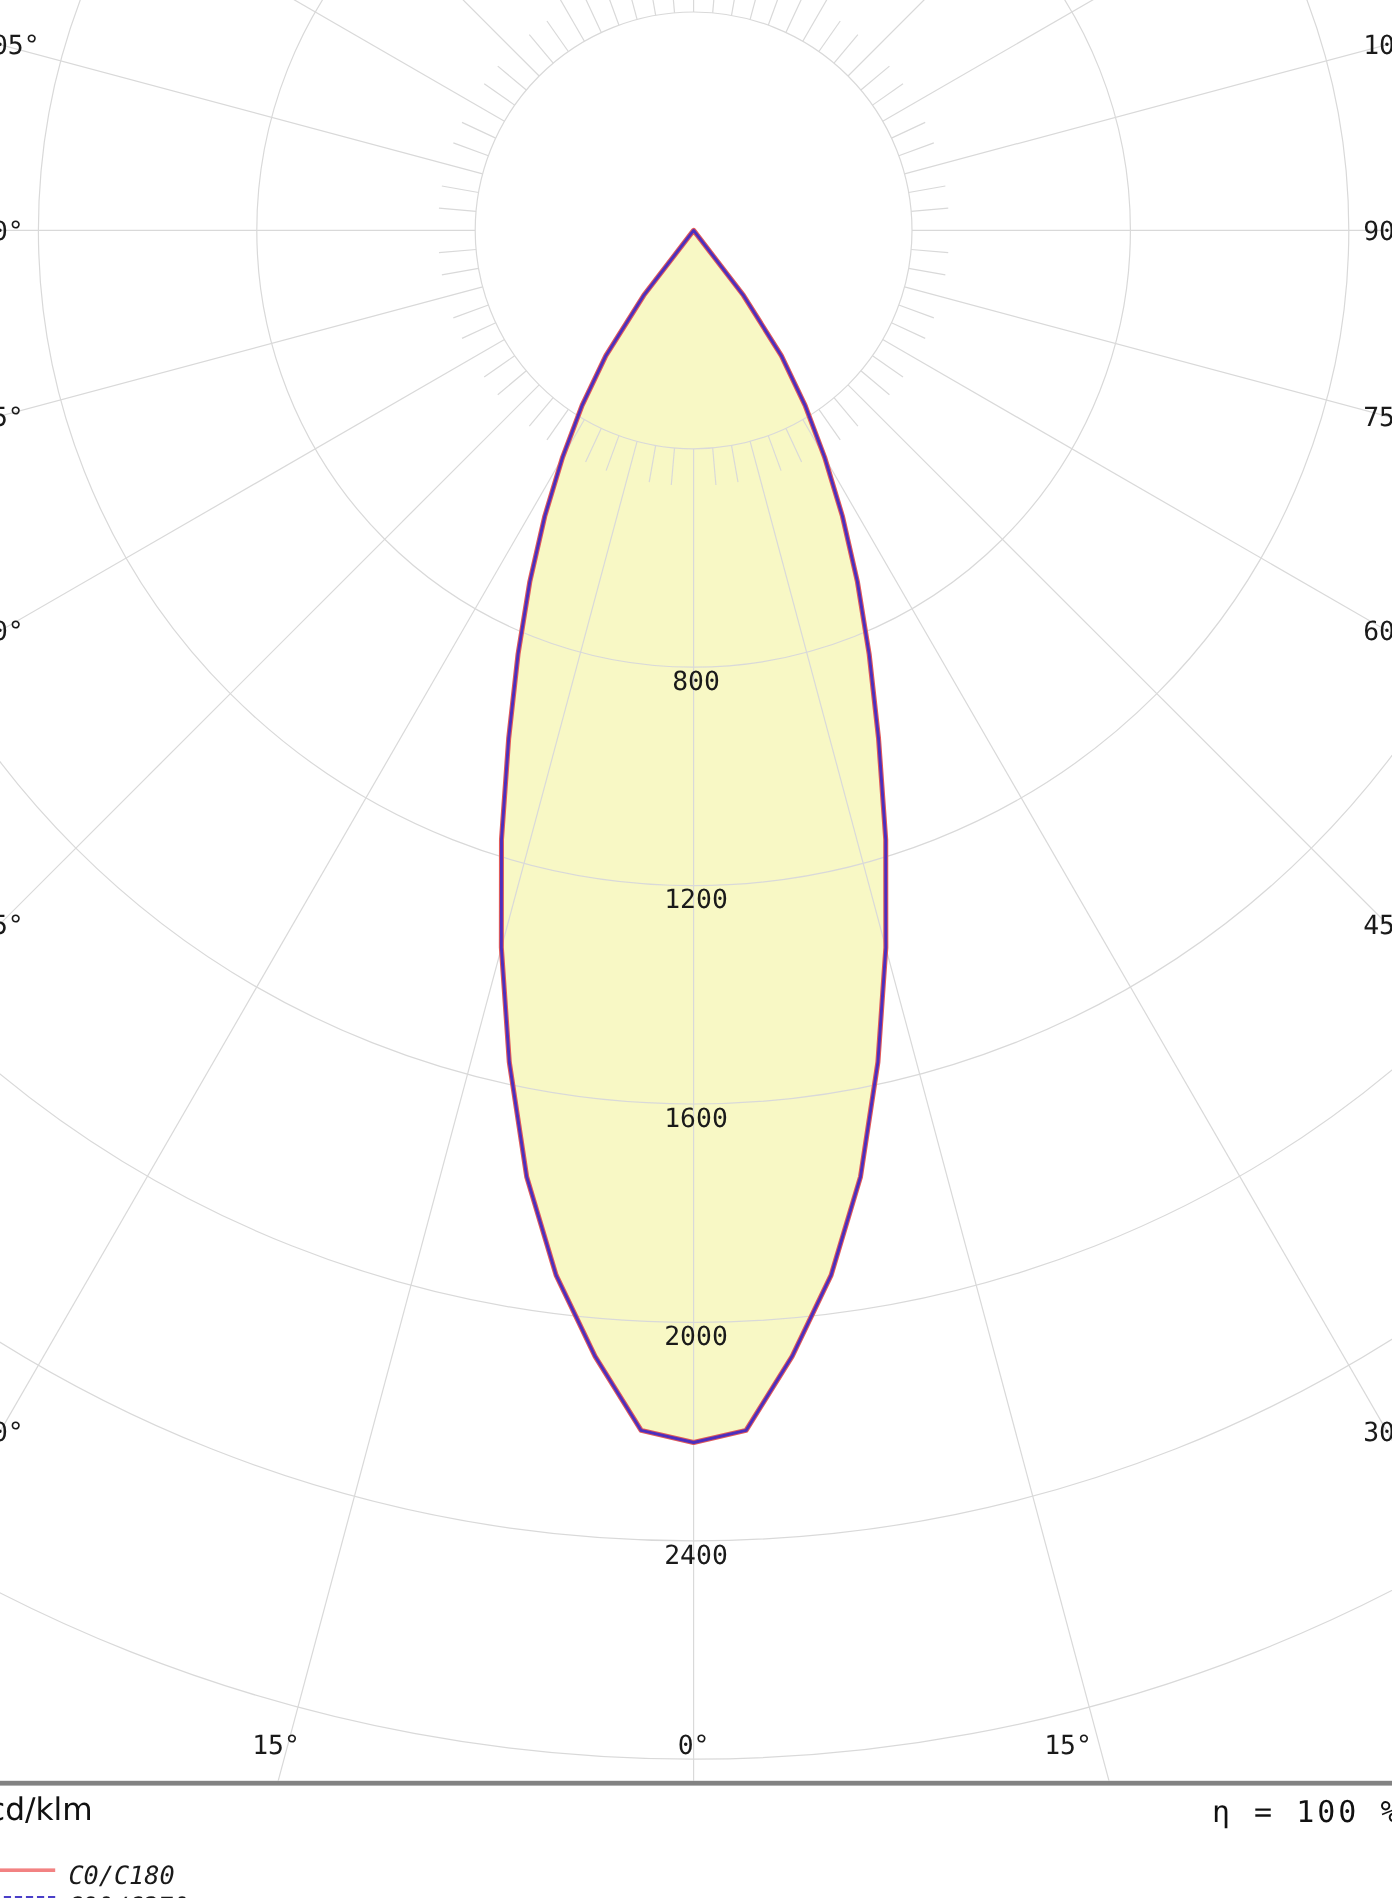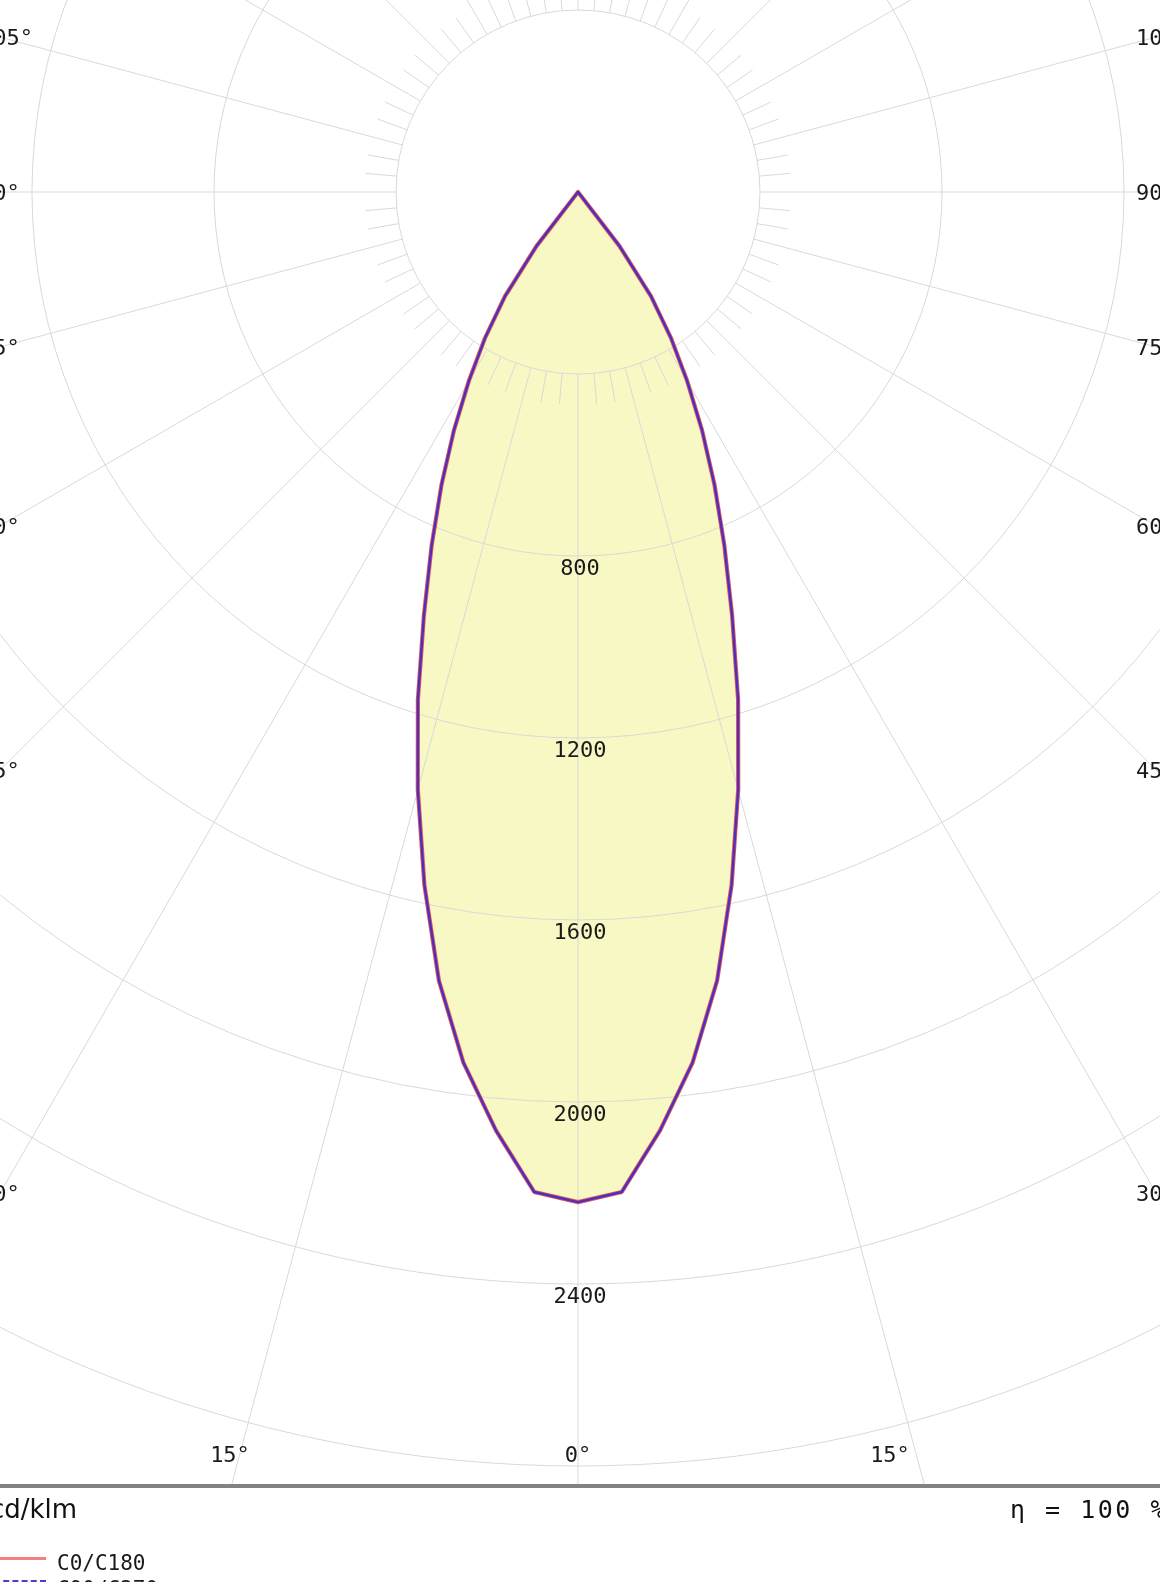--- a/index.html
+++ b/index.html
@@ -28,21 +28,21 @@
   .legend-line{
     position:absolute;left:-6px;width:52px;height:0;
     border-top:3px solid #f28282;
   }
   .legend-line.row1{top:69px;}
   .legend-line.row2{top:92px;border-top-style:dashed;}
   .legend-label{
     position:absolute;left:57px;
     font:21px "DejaVu Sans Mono",monospace;color:#1a1a1a;white-space:pre;
   }
-  .legend-label.row1{top:63px;}
+  .legend-label.row1{top:63px;font-style:italic;}
   .legend-label.row2{top:89px;}
 </style>
 </head>
 <body>
 
 <div id="chart-wrap">
   <svg id="polar-svg" width="1160" height="1484" viewBox="0 0 1160 1484">
       <path d="M578.0,192.0L536.5,246.1L504.9,296.4L485.1,337.8L468.8,381.1L454.0,430.1L441.5,484.8L431.7,545.1L423.9,615.3L417.9,699.7L417.8,789.7L424.4,885.0L438.9,980.6L463.4,1062.6L495.9,1130.3L534.3,1192.0L578.0,1202.1L621.7,1192.0L660.1,1130.3L692.6,1062.6L717.1,980.6L731.6,885.0L738.2,789.7L738.1,699.7L732.1,615.3L724.3,545.1L714.5,484.8L702.0,430.1L687.2,381.1L670.9,337.8L651.1,296.4L619.5,246.1L578.0,192.0Z" fill="#f8f8c5" stroke="none"></path>
       <g stroke="#d9d9d9" stroke-width="1" fill="none">
         <circle cx="578" cy="192" r="182.0"></circle>

